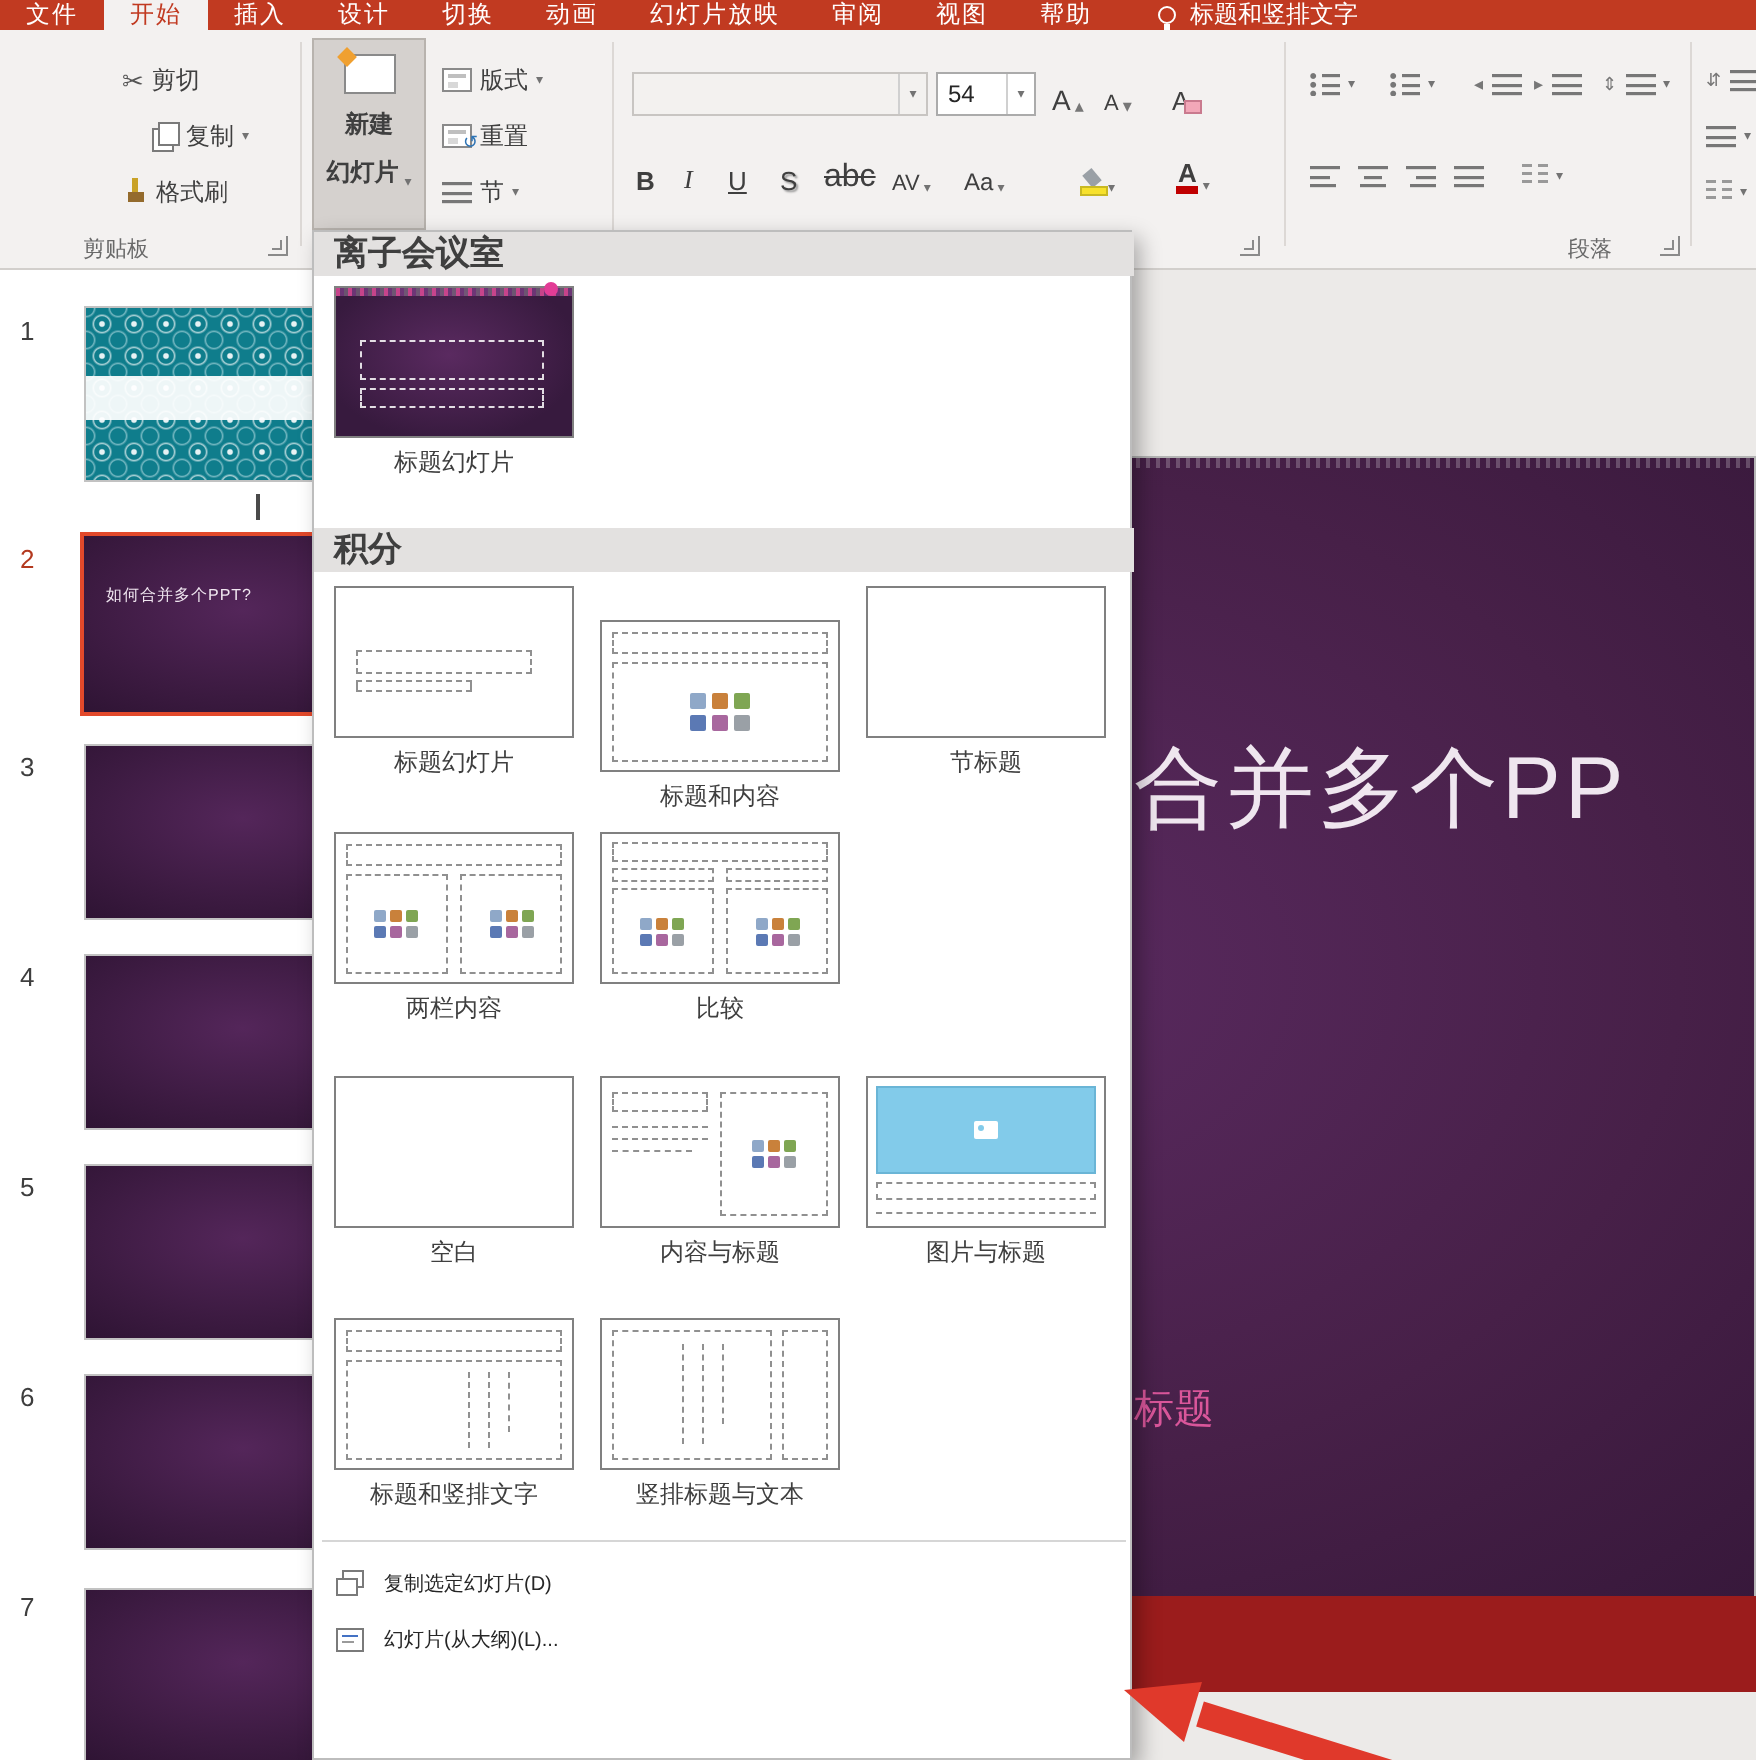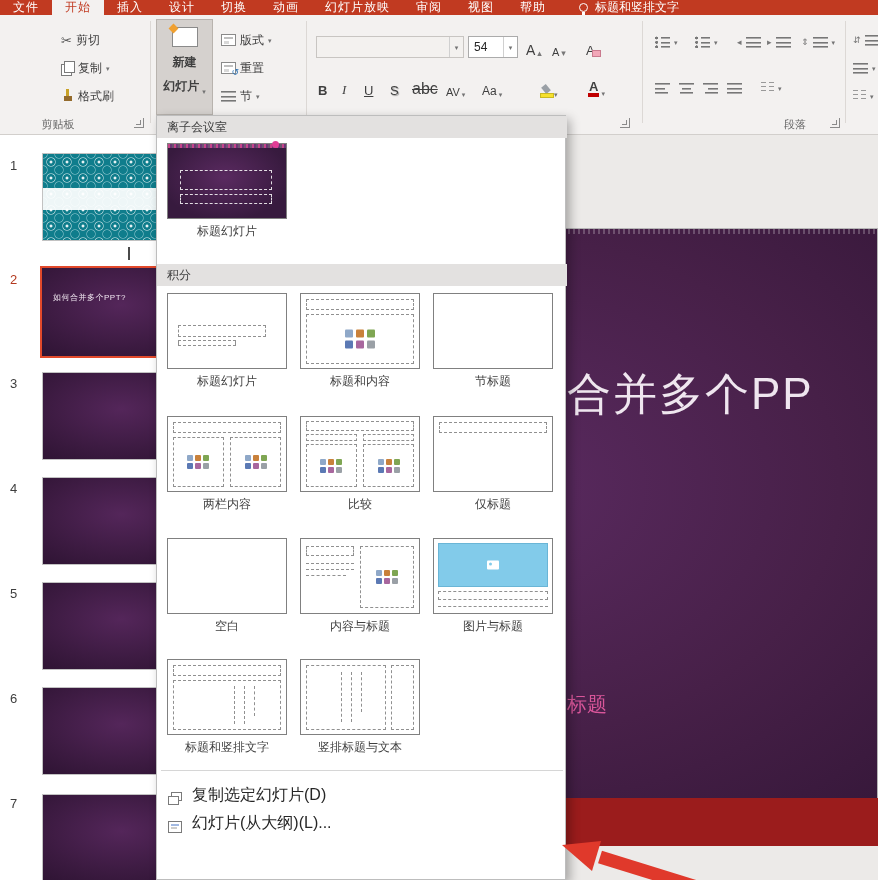--- a/index.html
+++ b/index.html
@@ -80,39 +80,39 @@
 
 .editor{position:absolute;left:240px;top:135px;width:638px;height:745px;background:#ECEAE8;z-index:1}
 .slide{position:absolute;left:252px;top:228px;width:626px;height:617px;z-index:4;background:radial-gradient(ellipse 120% 90% at 40% 42%,#5A2A60 0%,#472048 45%,#351739 80%,#2C1230 100%);border:1px solid #B5B5B5;cursor:pointer}
 .slide-strip{position:absolute;top:0;left:0;right:0;height:5px;background:repeating-linear-gradient(90deg,rgba(255,255,255,.22) 0 2px,transparent 2px 5px)}
 .slide-title{position:absolute;left:314px;top:136px;font-size:44px;letter-spacing:2px;color:#EFE6EF;white-space:nowrap}
 .slide-sub{position:absolute;left:314px;top:462px;font-size:20px;color:#D9569A;white-space:nowrap}
 .redband{position:absolute;left:198px;top:569px;width:428px;height:48px;background:#9B1C1C}
 
 
 .dropdown{position:absolute;left:156px;top:115px;width:410px;height:765px;background:#fff;border:1px solid #BDBDBD;box-shadow:4px 4px 10px rgba(0,0,0,.3);z-index:50}
-.galhead{position:absolute;left:0;width:410px;height:22px;background:#E3E1E0;font-size:12px;font-weight:normal;color:#3F3F3F;line-height:22px;padding-left:10px}
+.galhead{position:absolute;left:0;width:410px;height:22px;background:#E3E1E0;font-size:17px;font-weight:bold;color:#3F3F3F;line-height:22px;padding-left:10px}
 .cell{position:absolute;width:120px;cursor:pointer}
 .cthumb{width:120px;height:76px;background:#fff;border:1px solid #808080;position:relative;overflow:hidden}
 .clabel{width:120px;text-align:center;font-size:12px;color:#3F3F3F;margin-top:4px;white-space:nowrap}
 .dash{position:absolute;border:1px dashed #909090}
 .dw{border-color:rgba(255,255,255,.85)}
 .tl{position:absolute;border-top:1px dashed #909090}
 .vl{position:absolute;border-left:1px dashed #909090}
 .ics{position:absolute;display:grid;grid-template-columns:repeat(3,8px);grid-gap:3px}
 .ics span{width:8px;height:8px;border-radius:1px}
 .ics-s{grid-template-columns:repeat(3,6px);grid-gap:2px}
 .ics-s span{width:6px;height:6px}
 .i1{background:#8FA8C8}.i2{background:#C9813B}.i3{background:#7FA653}.i4{background:#5B79B4}.i5{background:#A8679E}.i6{background:#9AA0A6}
 .ion-mini{background:radial-gradient(ellipse at 48% 45%,#5A2A60,#371A3E 75%)}
 .ion-strip{position:absolute;left:0;top:0;right:0;height:4px;background:repeating-linear-gradient(90deg,rgba(233,78,157,.8) 0 2px,rgba(120,60,130,.8) 2px 4px,rgba(255,255,255,.25) 4px 6px)}
 .iondot{position:absolute;top:-3px;right:7px;width:7px;height:7px;border-radius:50%;background:#E23C96;z-index:2}
 .ioncellwrap{overflow:visible!important}
 .galsep{position:absolute;left:4px;width:402px;height:1px;background:#D6D6D6}
-.mitem{position:absolute;left:1px;width:408px;height:28px;display:flex;align-items:flex-end;gap:9px;padding-left:9px;font-size:16px;color:#262626;cursor:pointer}
+.mitem{position:absolute;left:1px;width:408px;height:28px;display:flex;align-items:center;gap:9px;padding-left:9px;font-size:10px;color:#262626;cursor:pointer}
 .mitem.hl{background:#BFBFBF}
 .picland{position:absolute;background:#82CBEA;border:1px solid #6AB5D6}
 .picicon{position:absolute;left:50%;top:50%;transform:translate(-50%,-50%);width:12px;height:9px;background:#fff;border-radius:1px}
 .picicon:after{content:"";position:absolute;left:2px;top:2px;width:3px;height:3px;border-radius:50%;background:#82CBEA}
 
 
 .annot{position:absolute;left:0;top:0;z-index:300;pointer-events:none}
 </style>
 </head>
 <body>
@@ -139,21 +139,21 @@
   <div class="ribbon">
     <div class="gsep" style="left:150px"></div>
     <div class="gsep" style="left:306px"></div>
     <div class="gsep" style="left:642px"></div>
     <div class="gsep" style="left:845px"></div>
 
     <div class="sbtn" style="left:58px;top:14px">
       <span class="scis">✂</span>
       <span>剪切</span>
     </div>
-    <div class="sbtn" style="left:58px;top:42px">
+    <div class="sbtn" style="left:73px;top:42px">
       <span class="copy-icon"></span>
       <span>复制</span>
       <span class="car">▾</span>
     </div>
     <div class="sbtn" style="left:58px;top:70px">
       <span class="painter-icon"></span>
       <span>格式刷</span>
     </div>
     <div class="glabel" style="left:16px;width:84px">剪贴板</div>
     <div class="launch" style="left:134px;top:103px"></div>
@@ -348,21 +348,21 @@
 
     <div class="cell" style="left:10px;top:177px">
       <div class="cthumb pat">
         <div style="position:absolute;left:0;right:0;top:26px;height:30px;background:rgba(255,255,255,.95)">
           <div class="dash" style="left:10px;top:5px;width:88px;height:12px"></div>
           <div class="dash" style="left:10px;top:20px;width:58px;height:6px"></div>
         </div>
       </div>
       <div class="clabel">标题幻灯片</div>
     </div>
-    <div class="cell" style="left:143px;top:177px">
+    <div class="cell" style="left:143px;top:194px">
       <div class="cthumb">
         <div class="dash" style="left:5px;top:5px;width:108px;height:11px"></div>
         <div class="dash" style="left:5px;top:20px;width:108px;height:50px"></div>
         <div class="ics" style="left:50%;top:45px;transform:translate(-50%,-50%)">
           <span class="i1"></span>
             <span class="i2"></span>
             <span class="i3"></span>
             <span class="i4"></span>
             <span class="i5"></span>
             <span class="i6"></span>
@@ -421,26 +421,20 @@
             <span class="i1"></span>
             <span class="i2"></span>
             <span class="i3"></span>
             <span class="i4"></span>
             <span class="i5"></span>
             <span class="i6"></span>
           </div>
       </div>
       <div class="clabel">比较</div>
     </div>
-    <div class="cell" style="left:276px;top:300px">
-      <div class="cthumb">
-        <div class="dash" style="left:5px;top:5px;width:108px;height:11px"></div>
-      </div>
-      <div class="clabel">仅标题</div>
-    </div>
 
     <div class="cell" style="left:10px;top:422px">
       <div class="cthumb"></div>
       <div class="clabel">空白</div>
     </div>
     <div class="cell" style="left:143px;top:422px">
       <div class="cthumb">
         <div class="dash" style="left:5px;top:7px;width:48px;height:10px"></div>
         <div class="tl" style="left:5px;top:24px;width:48px"></div>
         <div class="tl" style="left:5px;top:30px;width:48px"></div>

